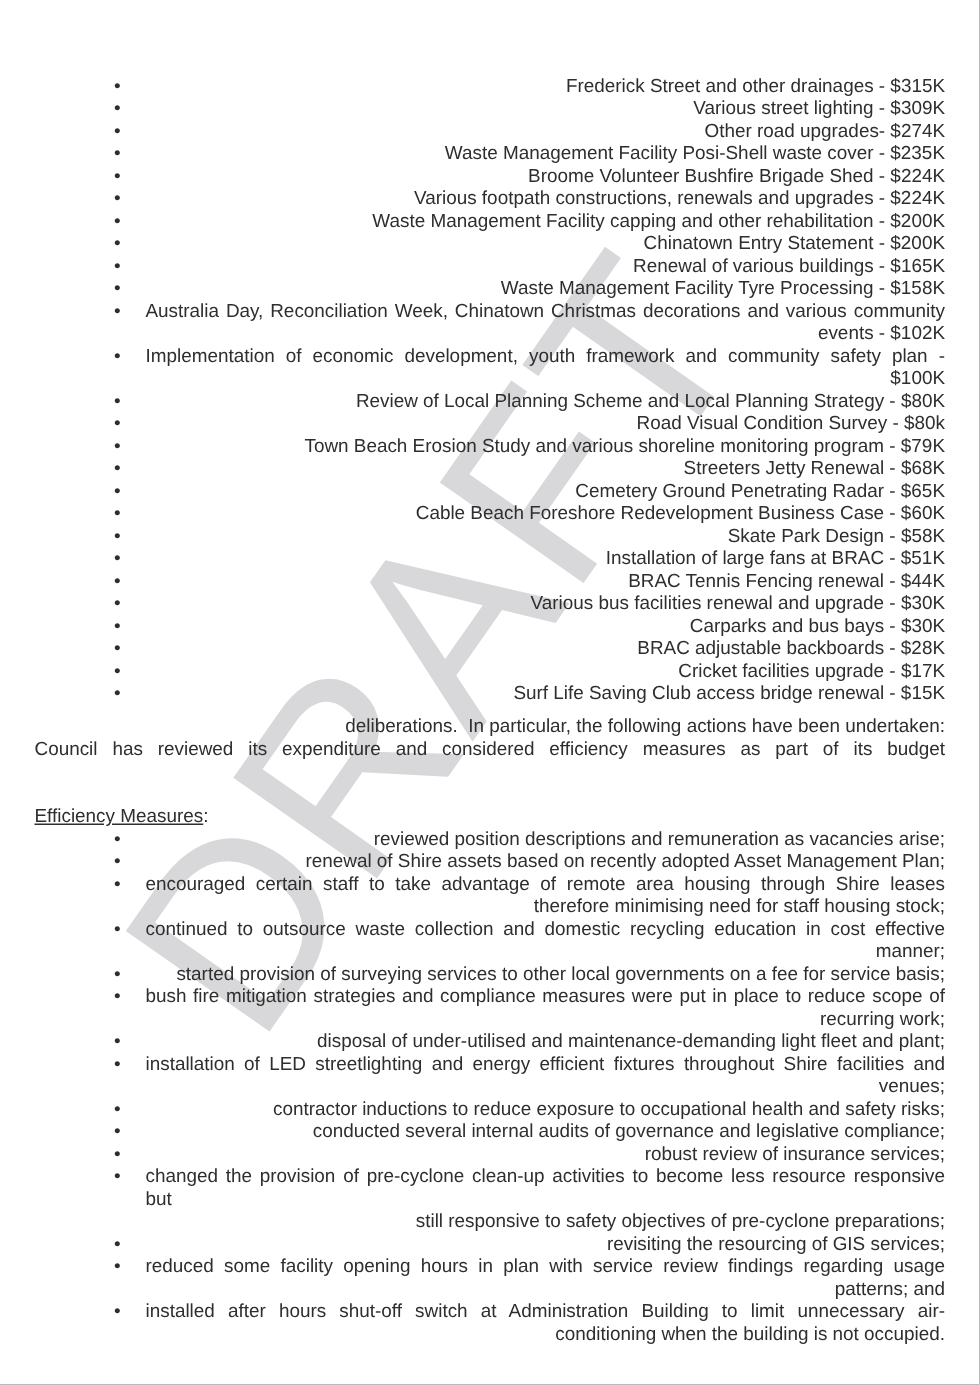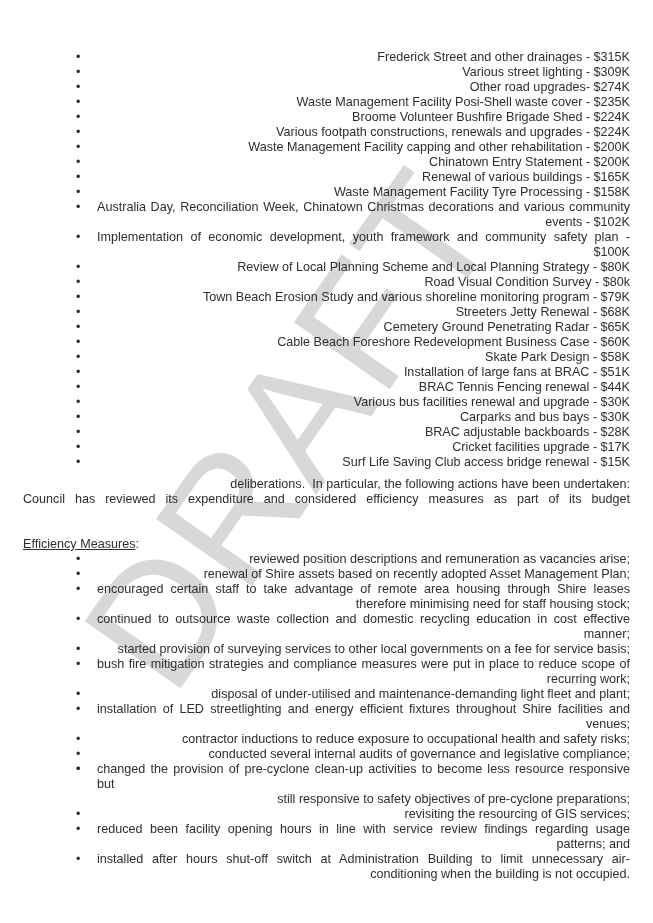--- a/index.html
+++ b/index.html
@@ -270,38 +270,41 @@
           </div>
         </div>
         <div class="li">
           <span class="bullet">•</span>
           <div class="txt">
             <div class="line">conducted several internal audits of governance and legislative compliance;</div>
           </div>
         </div>
         <div class="li">
           <span class="bullet">•</span>
+          <div class="txt">
+            <div class="line">robust review of insurance services;</div>
+          </div>
         </div>
         <div class="li">
           <span class="bullet">•</span>
           <div class="txt">
             <div class="line stretch">changed the provision of pre-cyclone clean-up activities to become less resource responsive but</div>
             <div class="line">still responsive to safety objectives of pre-cyclone preparations;</div>
           </div>
         </div>
         <div class="li">
           <span class="bullet">•</span>
           <div class="txt">
             <div class="line">revisiting the resourcing of GIS services;</div>
           </div>
         </div>
         <div class="li">
           <span class="bullet">•</span>
           <div class="txt">
-            <div class="line stretch">reduced been facility opening hours in line with service review findings regarding usage</div>
+            <div class="line stretch">reduced some facility opening hours in plan with service review findings regarding usage</div>
             <div class="line">patterns; and</div>
           </div>
         </div>
         <div class="li">
           <span class="bullet">•</span>
           <div class="txt">
             <div class="line stretch">installed after hours shut-off switch at Administration Building to limit unnecessary air-</div>
             <div class="line">conditioning when the building is not occupied.</div>
           </div>
         </div>

